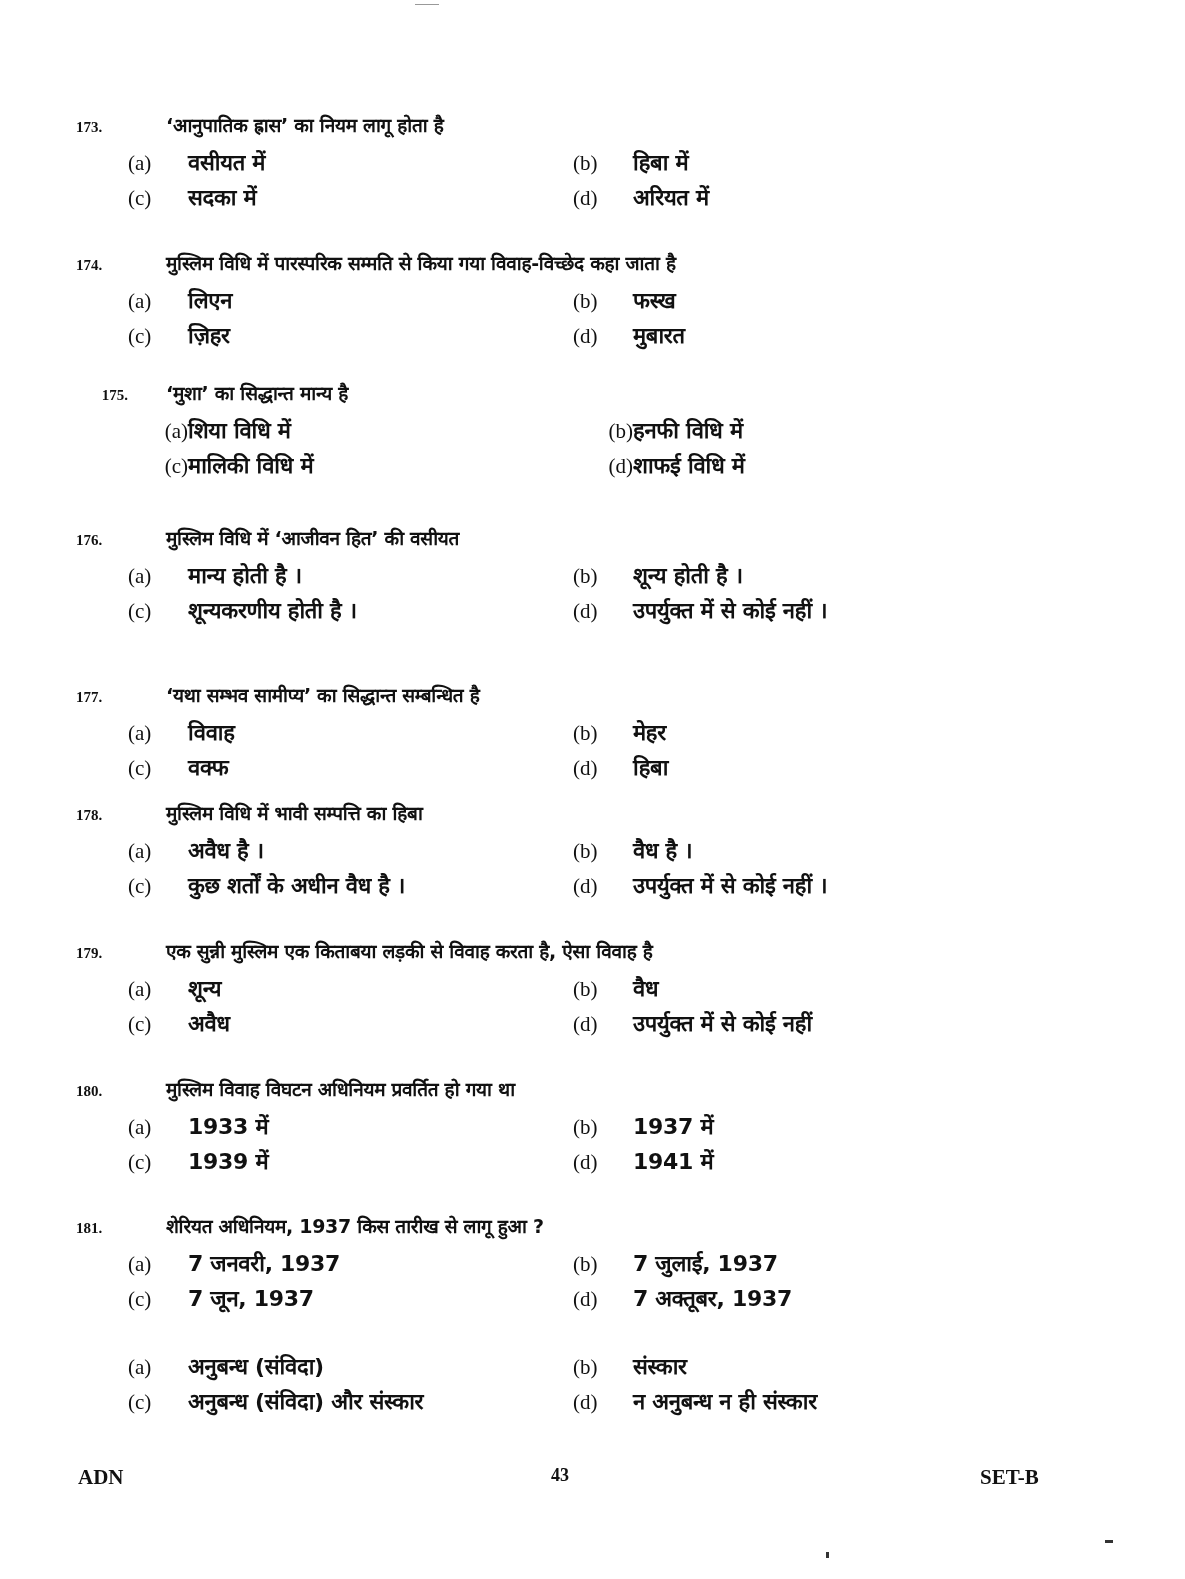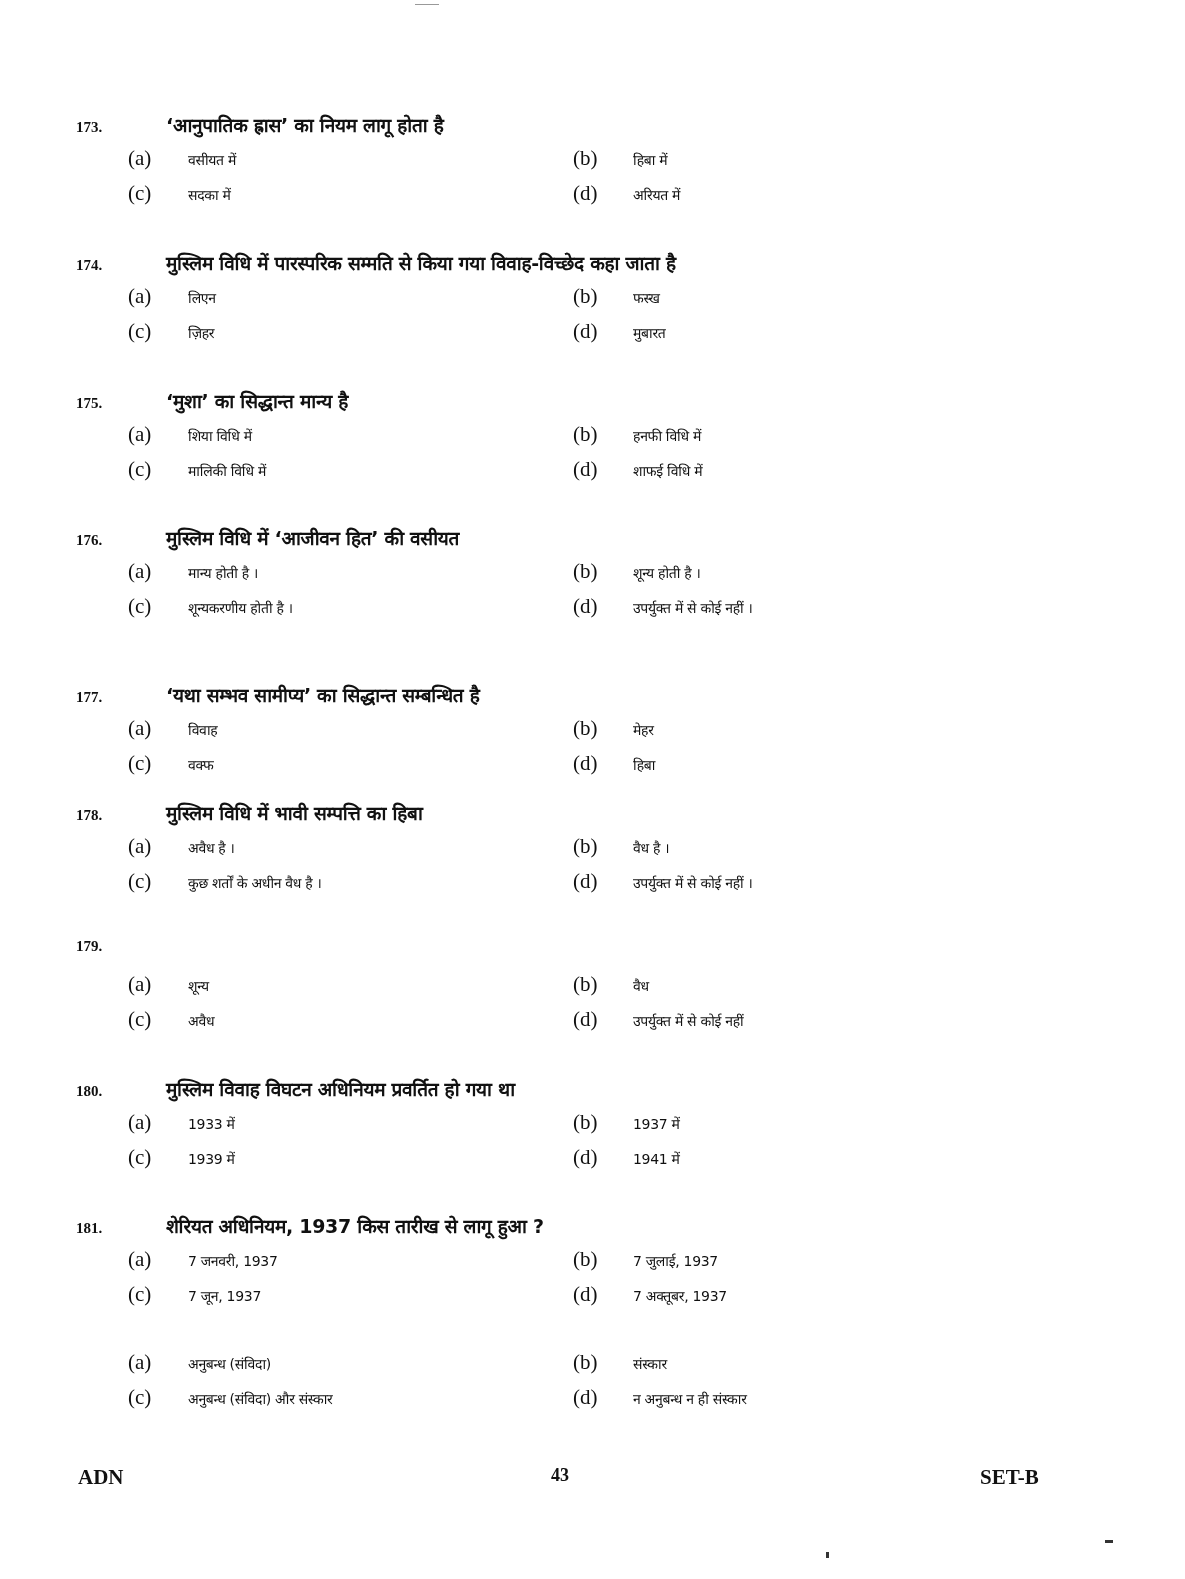--- a/index.html
+++ b/index.html
@@ -62,22 +62,22 @@
       width: 445px;
       flex: 0 0 445px;
     }
     .opt-label {
       width: 60px;
       flex: 0 0 60px;
       font-size: 21px;
     }
     .opt-text {
       font-family: "DejaVu Sans", sans-serif;
-      font-size: 14px;
-      font-weight: normal;
+      font-size: 22px;
+      font-weight: bold;
       letter-spacing: -0.3px;
     }
     .footer {
       position: absolute;
       top: 1465px;
       font-weight: bold;
       font-size: 21px;
     }
     .footer.left { left: 78px; }
     .footer.center { left: 551px; font-size: 18px; }
@@ -139,21 +139,21 @@
         <span class="opt-label">(c)</span>
         <span class="opt-text">ज़िहर</span>
       </div>
     <div class="opt">
         <span class="opt-label">(d)</span>
         <span class="opt-text">मुबारत</span>
       </div>
   </div>
 </div>
 
-<div class="question" style="top:388px;">
+<div class="question" style="top:380px;text-align:right;">
   <div class="q-stem">
     <span class="q-num">175.</span>
     <span class="q-text">‘मुशा’ का सिद्धान्त मान्य है</span>
   </div>
   <div class="opt-row">
     <div class="opt left">
         <span class="opt-label">(a)</span>
         <span class="opt-text">शिया विधि में</span>
       </div>
     <div class="opt">
@@ -250,20 +250,21 @@
     <div class="opt">
         <span class="opt-label">(d)</span>
         <span class="opt-text">उपर्युक्त में से कोई नहीं ।</span>
       </div>
   </div>
 </div>
 
 <div class="question" style="top:938px;">
   <div class="q-stem">
     <span class="q-num">179.</span>
+    <span class="q-text">एक सुन्नी मुस्लिम एक किताबया लड़की से विवाह करता है, ऐसा विवाह है</span>
   </div>
   <div class="opt-row">
     <div class="opt left">
         <span class="opt-label">(a)</span>
         <span class="opt-text">शून्य</span>
       </div>
     <div class="opt">
         <span class="opt-label">(b)</span>
         <span class="opt-text">वैध</span>
       </div>

